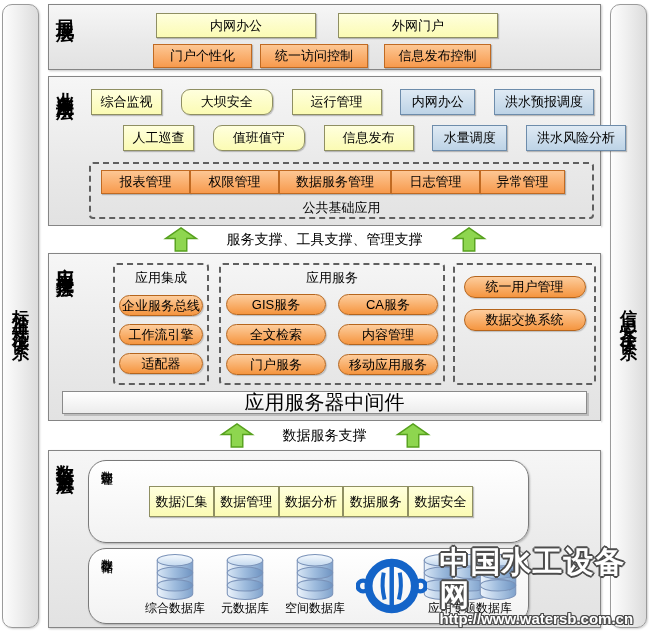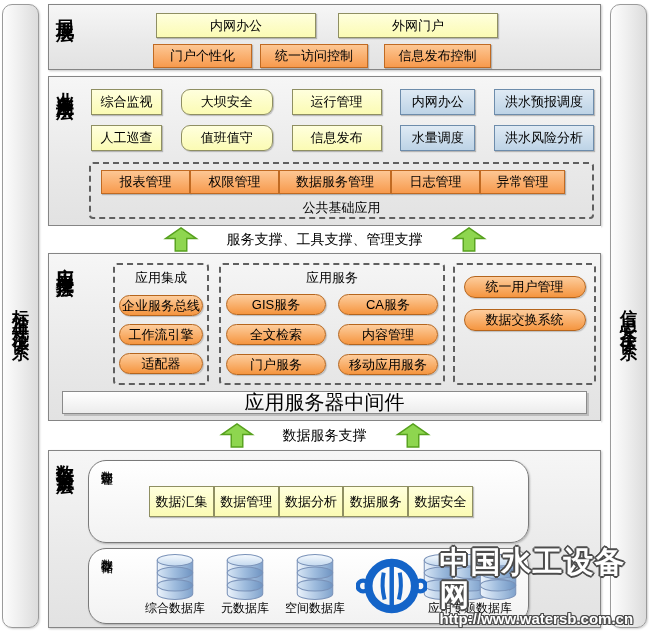--- a/index.html
+++ b/index.html
@@ -69,21 +69,21 @@
   #layer-business { top:76px; height:150px; }
   .biz-row {
     position:absolute; left:42px; width:503px; height:26px;
     display:flex; justify-content:space-between;
   }
   .biz-row .box:nth-child(1){width:71px;}
   .biz-row .box:nth-child(2){width:92px;border-radius:9px;}
   .biz-row .box:nth-child(3){width:90px;}
   .biz-row .box:nth-child(4){width:75px;}
   .biz-row .box:nth-child(5){width:100px;}
-  #biz-r1 { top:12px; } #biz-r2 { top:48px; }
+  #biz-r1 { top:12px; } #biz-r2 { top:48px;margin-left:32px; }
   #common-apps { left:40px; top:85px; width:505px; height:57px; }
   #common-apps .apps {
     position:absolute; left:10px; right:10px; top:6px; height:24px;
     display:flex; justify-content:flex-start;
   }
   #common-apps .apps .box:nth-child(1){width:89px;}
   #common-apps .apps .box:nth-child(2){width:89px;}
   #common-apps .apps .box:nth-child(3){width:112px;}
   #common-apps .apps .box:nth-child(4){width:89px;}
   #common-apps .apps .box:nth-child(5){width:85px;}

